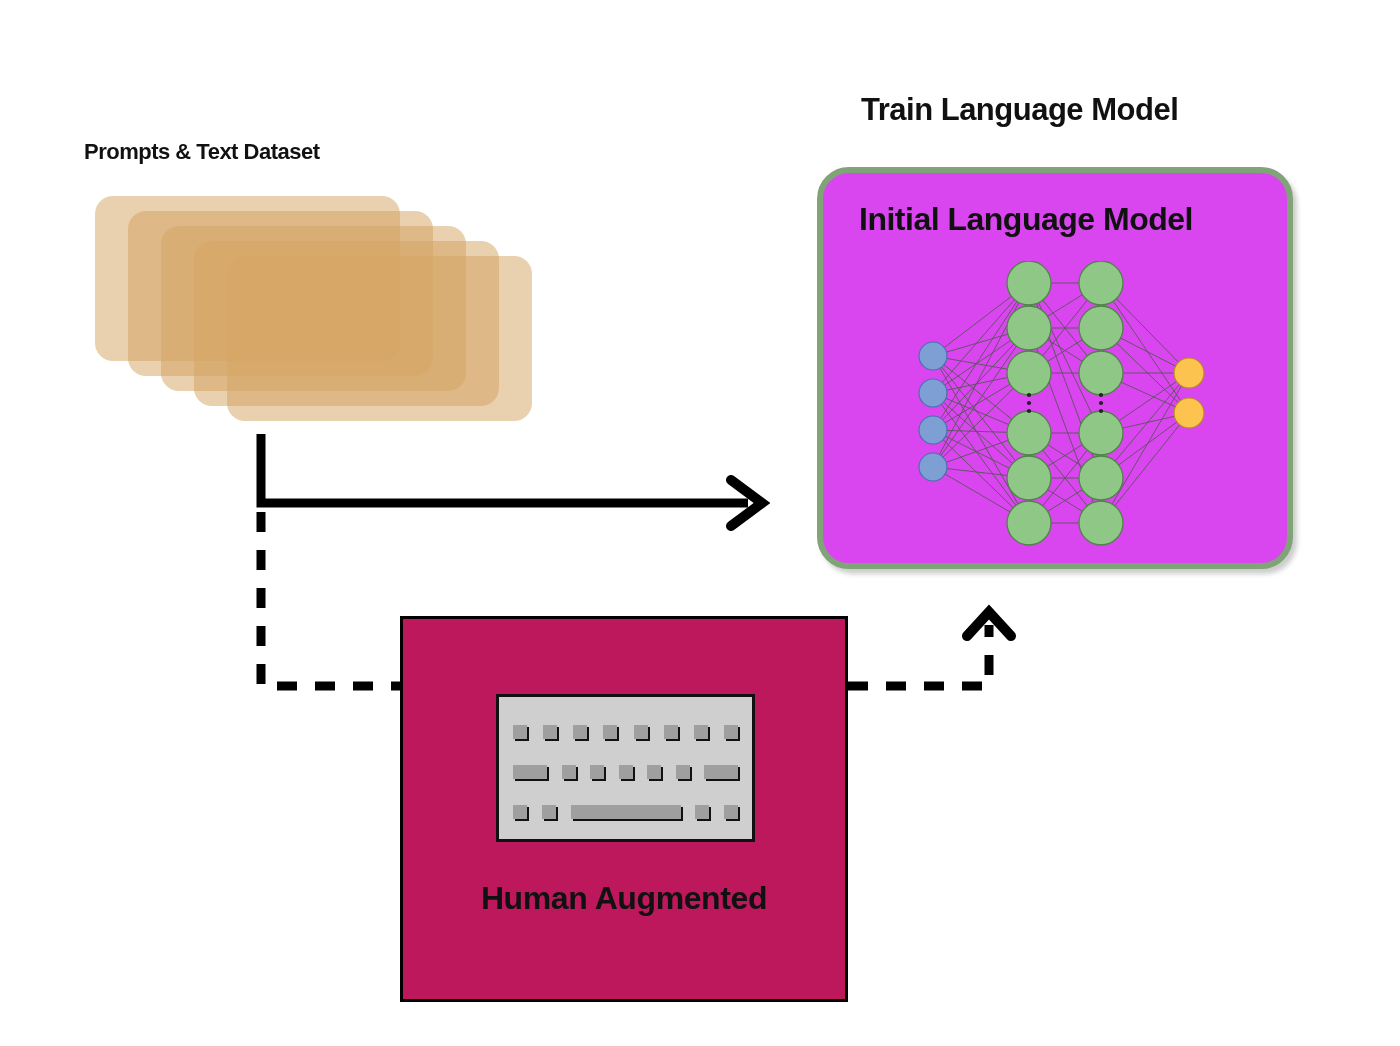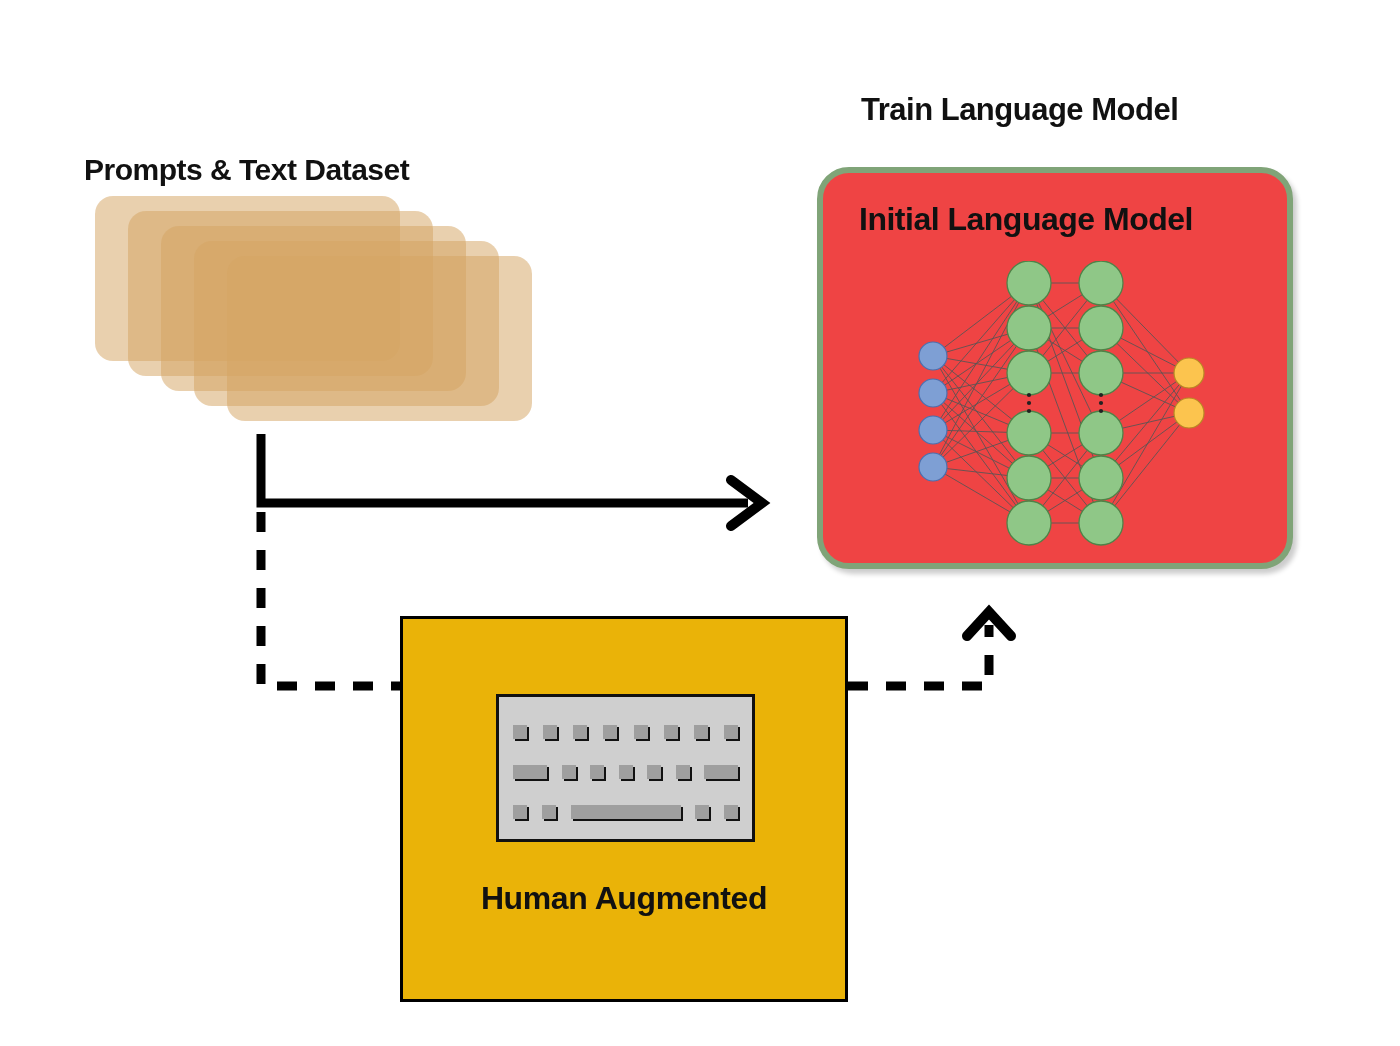--- a/index.html
+++ b/index.html
@@ -23,22 +23,22 @@
   
   .title {
     position: absolute;
     font-weight: bold;
     color: #111111;
     letter-spacing: -0.5px;
     white-space: nowrap;
   }
   #dataset-title {
     left: 84px;
-    top: 153px;
-    font-size: 30px;
+    top: 139px;
+    font-size: 22px;
   }
   #train-title {
     left: 861px;
     top: 92px;
     font-size: 31px;
     text-align: right;
   }
   #model-title {
     left: 853px;
     top: 209px;
@@ -61,42 +61,42 @@
     background: rgba(212, 164, 99, 0.52);
   }
 
   
   #model-panel {
     position: absolute;
     left: 817px;
     top: 167px;
     width: 476px;
     height: 402px;
-    background: #ef4444;
+    background: #d946ef;
     border: 6px solid #80a478;
     border-radius: 32px;
     box-shadow: 4px 5px 5px rgba(0, 0, 0, 0.20);
     box-sizing: border-box;
   }
   #nn-svg {
     position: absolute;
     left: 88px;
     top: 88px;
     width: 300px;
     height: 285px;
   }
 
   
   #human-box {
     position: absolute;
     left: 400px;
     top: 616px;
     width: 448px;
     height: 386px;
-    background: #eab308;
+    background: #be185d;
     border: 3px solid #000000;
     box-sizing: border-box;
   }
   #keyboard-wrap {
     position: absolute;
     left: 93px;
     top: 75px;
     width: 259px;
     height: 148px;
   }

